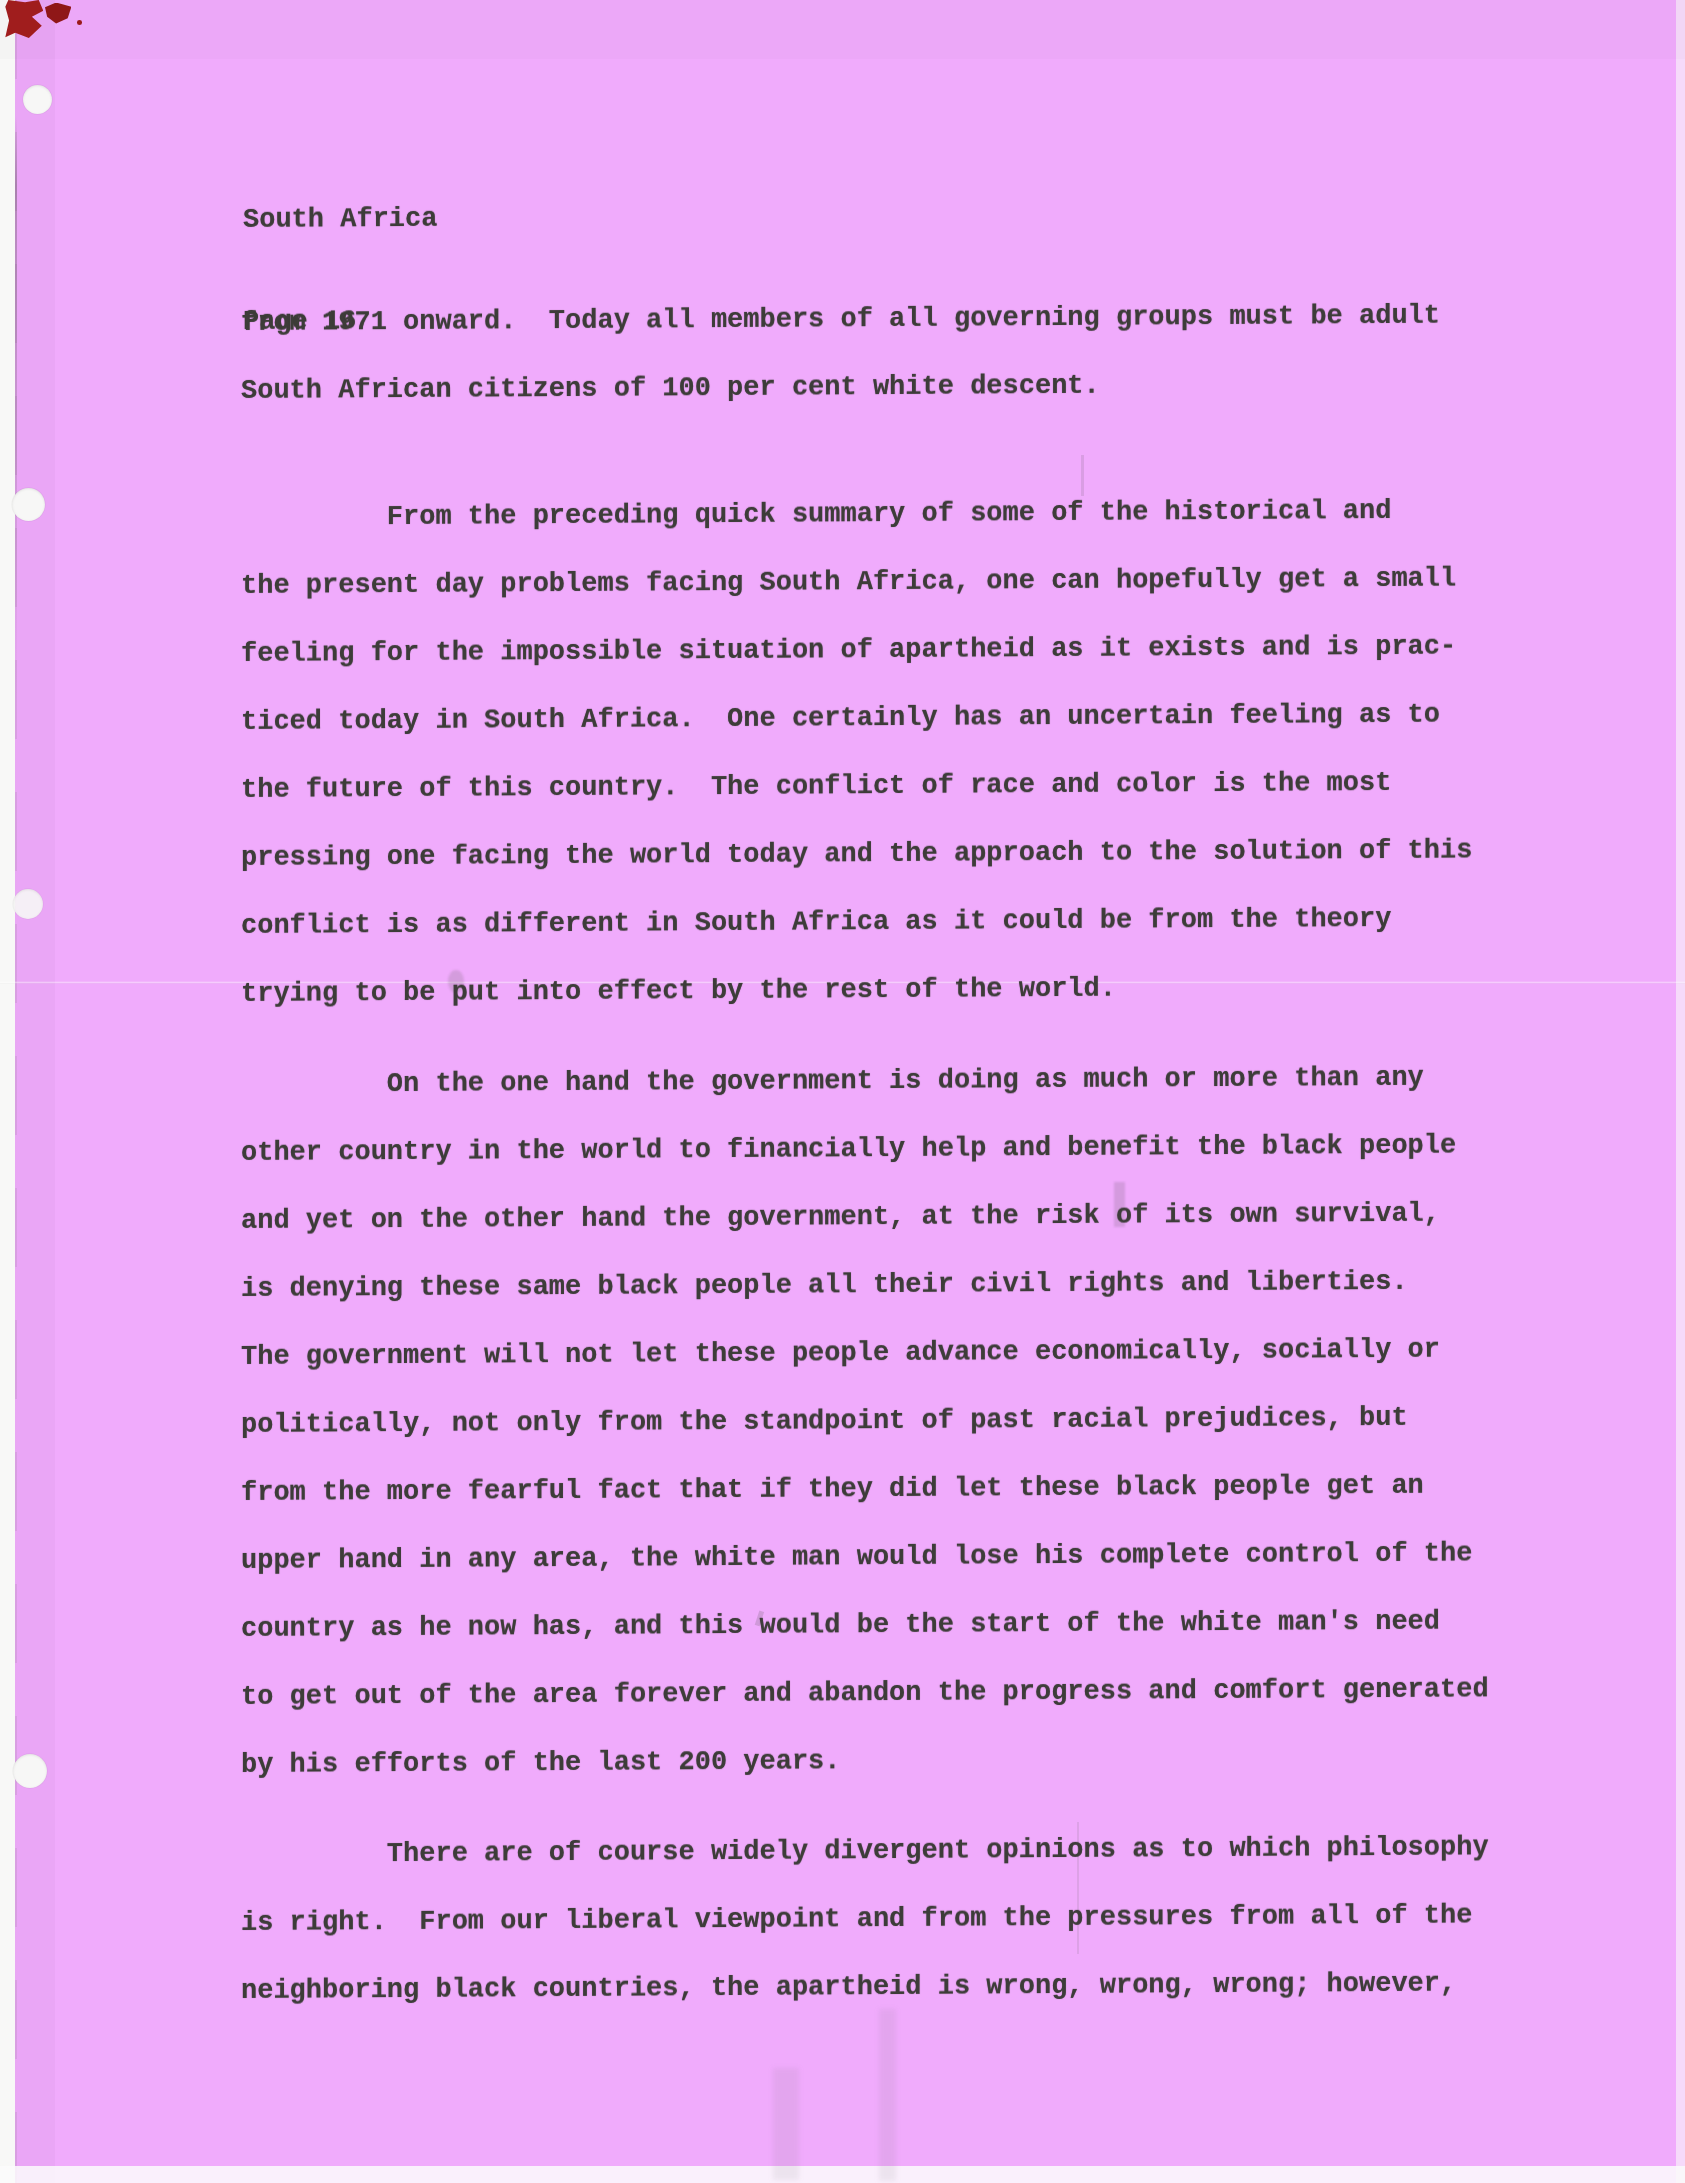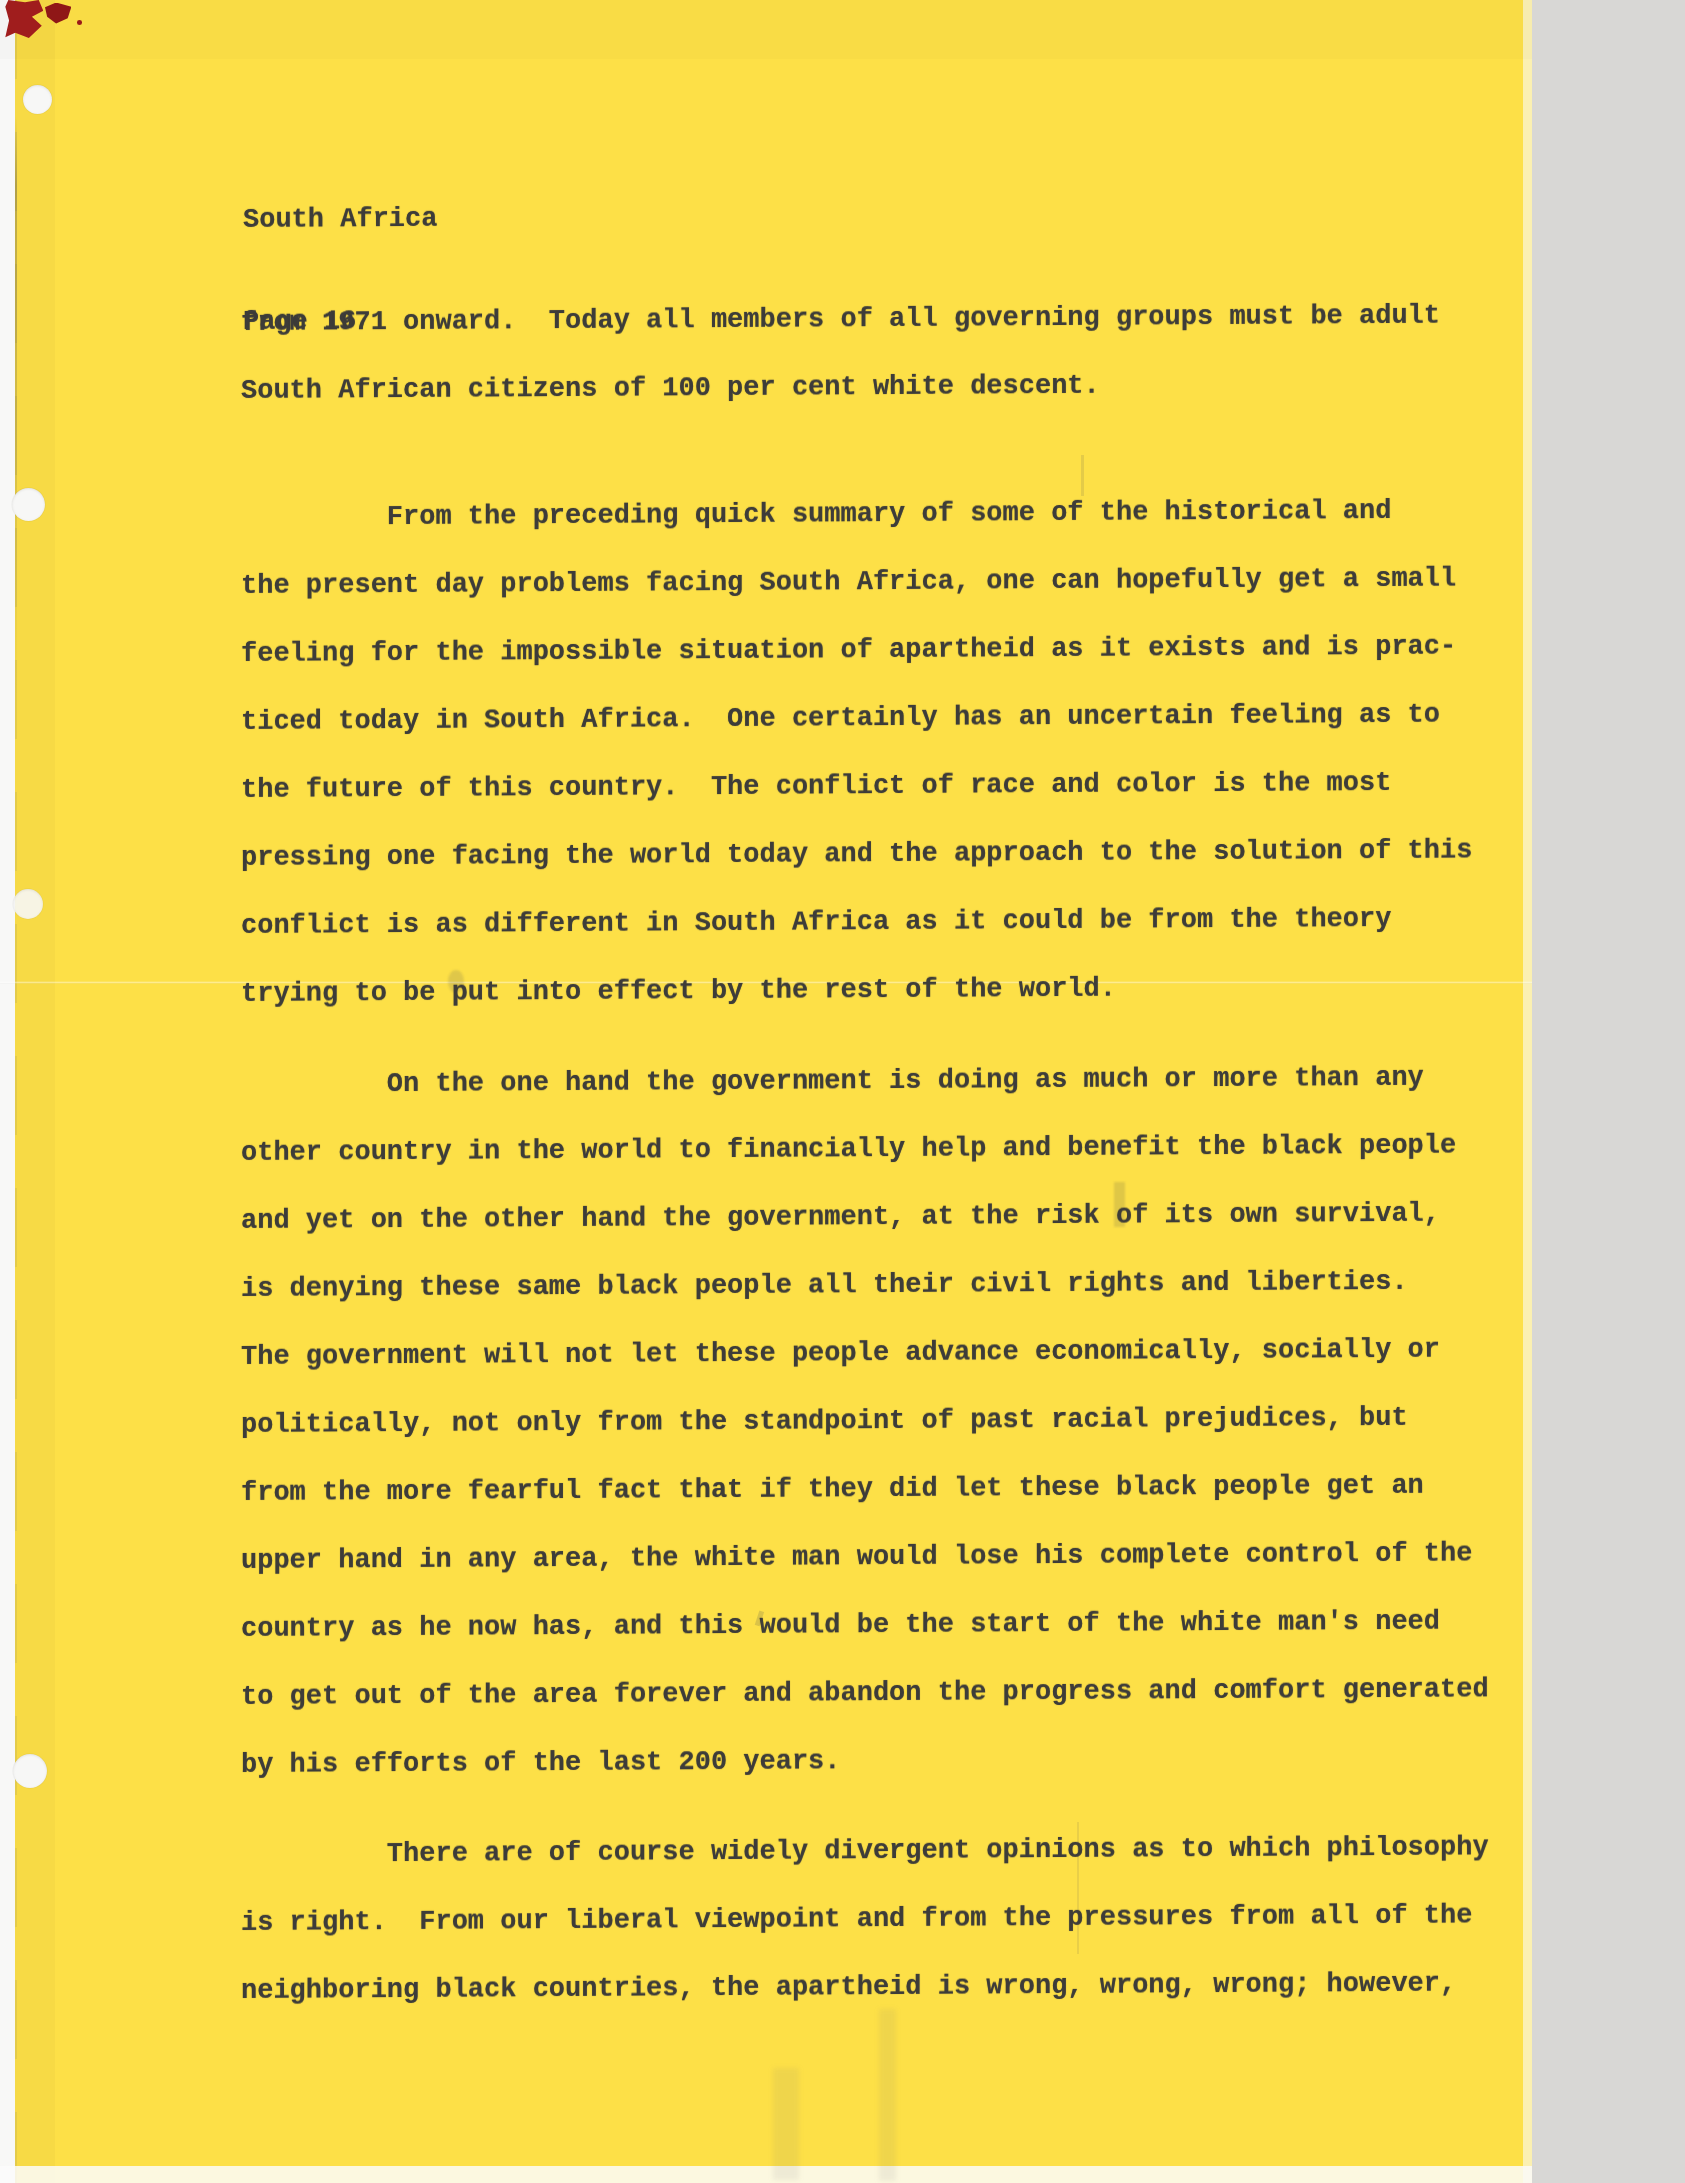--- a/index.html
+++ b/index.html
@@ -1,27 +1,27 @@
 <!DOCTYPE html>
 <html style="--ink: #3d3c39;font-size:10.6px"><head>
 <meta charset="utf-8">
 <style>
   html, body { margin: 0; padding: 0; background: #d8d7d5; }
 
   .page {
     position: relative;
-    width: 1532px;
+    width: 1685px;
     height: 2183px;
     background:
       radial-gradient(ellipse 1189px 793px at 48% 30%, rgba(255,255,255,0.20), rgba(255,255,255,0) 70%),
       radial-gradient(ellipse 925px 595px at 20% 8%, rgba(0,0,0,0.030), rgba(0,0,0,0) 70%),
       radial-gradient(ellipse 793px 1057px at 96% 60%, rgba(0,0,0,0.022), rgba(0,0,0,0) 70%),
       linear-gradient(180deg, #e6e5e3 0%, #e9e8e6 30%, #e8e7e5 70%, #eceb e9 100%),
       #e8e7e5;
-    background-color: #fde047;
+    background-color: #f0abfc;
     overflow: hidden;
     font-family: "Liberation Mono", "DejaVu Sans Mono", monospace;
   }
 
   
   .edge-left-strip { position:absolute; left:0; top:0; width:14.5px; height:100%; background:#f8f8f7; }
   .edge-left-line  { position:absolute; left:14.5px; top:0; width:2px; height:100%;
                      background: repeating-linear-gradient(180deg,
                         rgba(95,93,90,0.16) 0 79px, rgba(95,93,90,0.05) 79px 132px); }
   .scan-line       { position:absolute; left:15px; top:116px; width:2px; height:582px;

